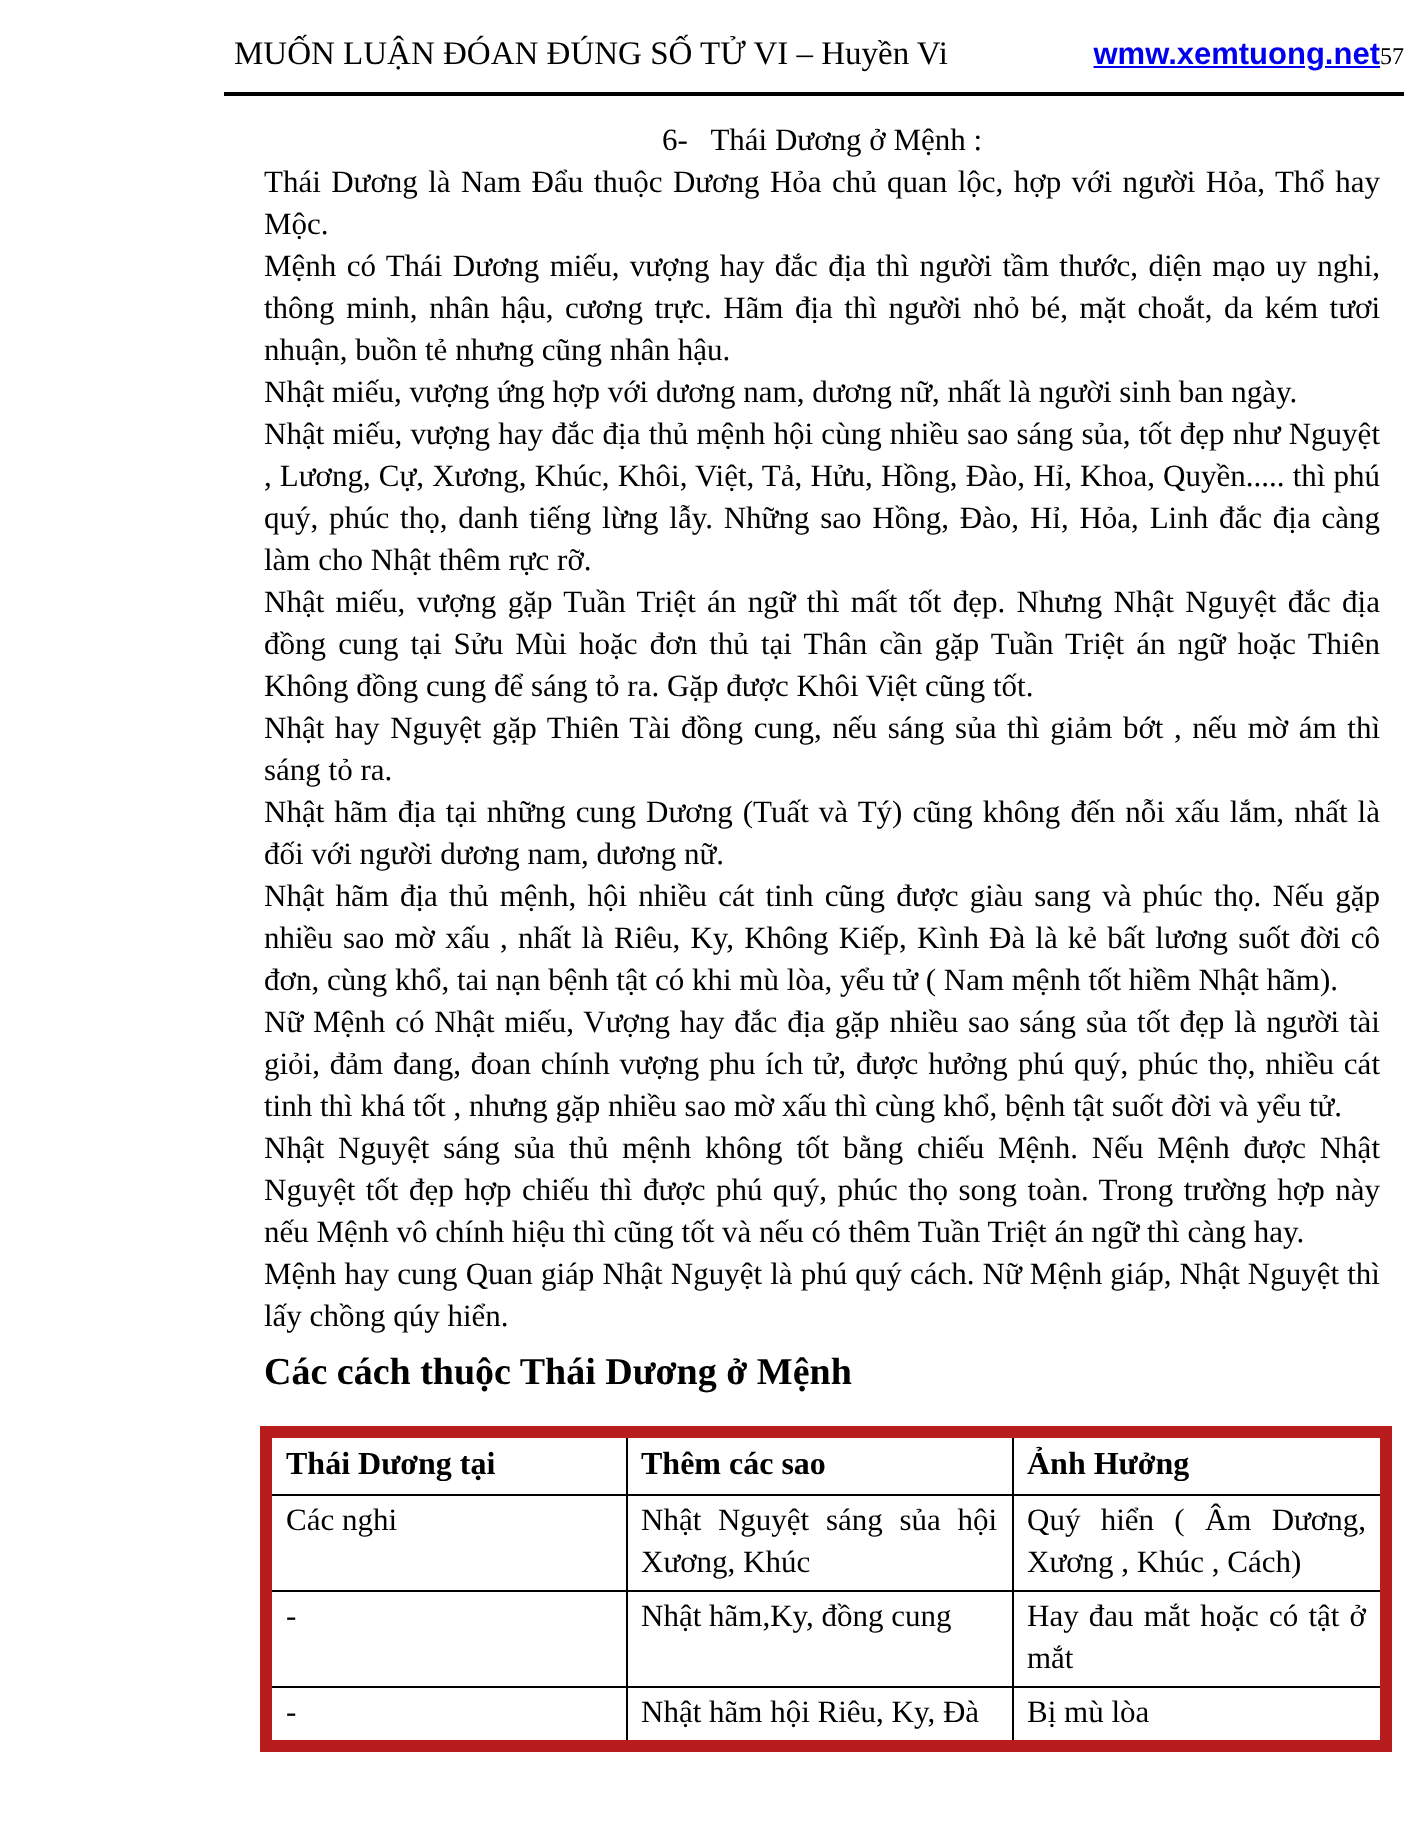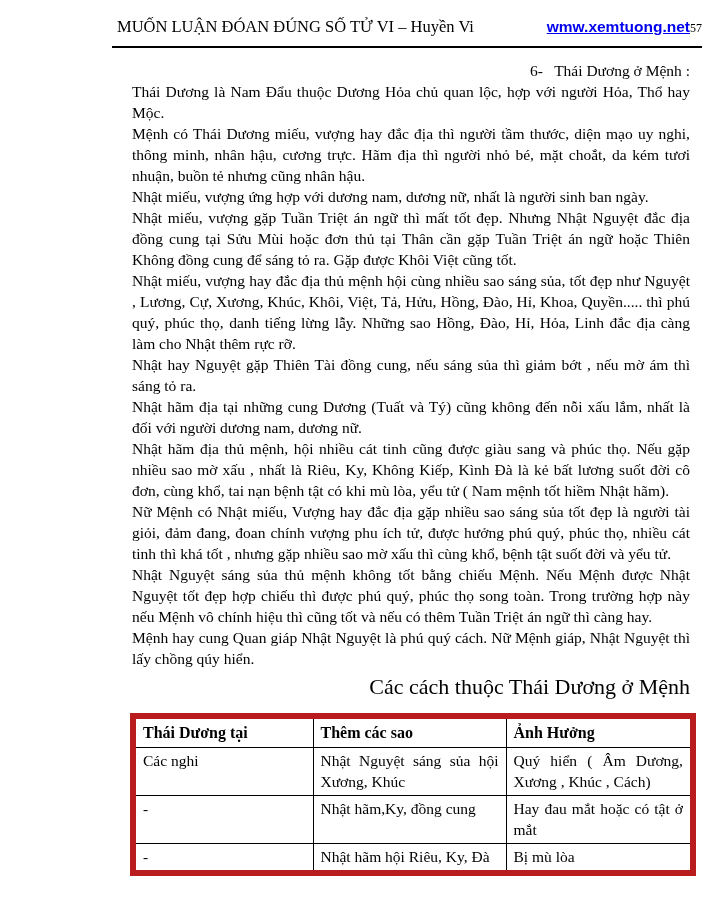--- a/index.html
+++ b/index.html
@@ -46,28 +46,28 @@
   }
   .content {
     margin:12px 60px 0 87px;
     font-size:15.5px;
     line-height:21px;
     text-align:justify;
   }
   .content p { margin:0; }
   .section-line {
     white-space:pre-wrap;
-    text-align:right;
+    text-align:center;
   }
   .subheading {
-    font-size:22px;
+    font-size:19px;
     line-height:27px;
-    font-weight:normal;
+    font-weight:bold;
     margin:4px 0 0 0;
-    text-align:right;
+    text-align:left;
   }
   .doc-table {
     border-collapse:collapse;
     border:6px solid #b91c1c;
     margin:13px 0 0 -2px;
     width:560px;
     font-size:15.5px;
     line-height:21px;
     table-layout:fixed;
   }
@@ -98,22 +98,22 @@
     </span>
   </div>
 
   <hr class="divider">
 
   <div class="content">
     <p class="section-line">6-   Thái Dương ở Mệnh :</p>
     <p>Thái Dương là Nam Đẩu thuộc Dương Hỏa chủ quan lộc, hợp với người Hỏa, Thổ hay Mộc.</p>
     <p>Mệnh có Thái Dương miếu, vượng hay đắc địa thì người tầm thước, diện mạo uy nghi, thông minh, nhân hậu, cương trực. Hãm địa thì người nhỏ bé, mặt choắt, da kém tươi nhuận, buồn tẻ nhưng cũng nhân hậu.</p>
     <p>Nhật miếu, vượng ứng hợp với dương nam, dương nữ, nhất là người sinh ban ngày.</p>
+    <p>Nhật miếu, vượng hay đắc địa thủ mệnh hội cùng nhiều sao sáng sủa, tốt đẹp như Nguyệt , Lương, Cự, Xương, Khúc, Khôi, Việt, Tả, Hửu, Hồng, Đào, Hỉ, Khoa, Quyền..... thì phú quý, phúc thọ, danh tiếng lừng lẫy. Những sao Hồng, Đào, Hỉ, Hỏa, Linh đắc địa càng làm cho Nhật thêm rực rỡ.</p>
     <p>Nhật miếu, vượng gặp Tuần Triệt án ngữ thì mất tốt đẹp. Nhưng Nhật Nguyệt đắc địa đồng cung tại Sửu Mùi hoặc đơn thủ tại Thân cần gặp Tuần Triệt án ngữ hoặc Thiên Không đồng cung để sáng tỏ ra. Gặp được Khôi Việt cũng tốt.</p>
-    <p>Nhật miếu, vượng hay đắc địa thủ mệnh hội cùng nhiều sao sáng sủa, tốt đẹp như Nguyệt , Lương, Cự, Xương, Khúc, Khôi, Việt, Tả, Hửu, Hồng, Đào, Hỉ, Khoa, Quyền..... thì phú quý, phúc thọ, danh tiếng lừng lẫy. Những sao Hồng, Đào, Hỉ, Hỏa, Linh đắc địa càng làm cho Nhật thêm rực rỡ.</p>
     <p>Nhật hay Nguyệt gặp Thiên Tài đồng cung, nếu sáng sủa thì giảm bớt , nếu mờ ám thì sáng tỏ ra.</p>
     <p>Nhật hãm địa tại những cung Dương (Tuất và Tý) cũng không đến nỗi xấu lắm, nhất là đối với người dương nam, dương nữ.</p>
     <p>Nhật hãm địa thủ mệnh, hội nhiều cát tinh cũng được giàu sang và phúc thọ. Nếu gặp nhiều sao mờ xấu , nhất là Riêu, Ky, Không Kiếp, Kình Đà là kẻ bất lương suốt đời cô đơn, cùng khổ, tai nạn bệnh tật có khi mù lòa, yểu tử ( Nam mệnh tốt hiềm Nhật hãm).</p>
     <p>Nữ Mệnh có Nhật miếu, Vượng hay đắc địa gặp nhiều sao sáng sủa tốt đẹp là người tài giỏi, đảm đang, đoan chính vượng phu ích tử, được hưởng phú quý, phúc thọ, nhiều cát tinh thì khá tốt , nhưng gặp nhiều sao mờ xấu thì cùng khổ, bệnh tật suốt đời và yểu tử.</p>
     <p>Nhật Nguyệt sáng sủa thủ mệnh không tốt bằng chiếu Mệnh. Nếu Mệnh được Nhật Nguyệt tốt đẹp hợp chiếu thì được phú quý, phúc thọ song toàn. Trong trường hợp này nếu Mệnh vô chính hiệu thì cũng tốt và nếu có thêm Tuần Triệt án ngữ thì càng hay.</p>
     <p>Mệnh hay cung Quan giáp Nhật Nguyệt là phú quý cách. Nữ Mệnh giáp, Nhật Nguyệt thì lấy chồng qúy hiển.</p>
 
     <h2 class="subheading">Các cách thuộc Thái Dương ở Mệnh</h2>
 
     <table class="doc-table">

